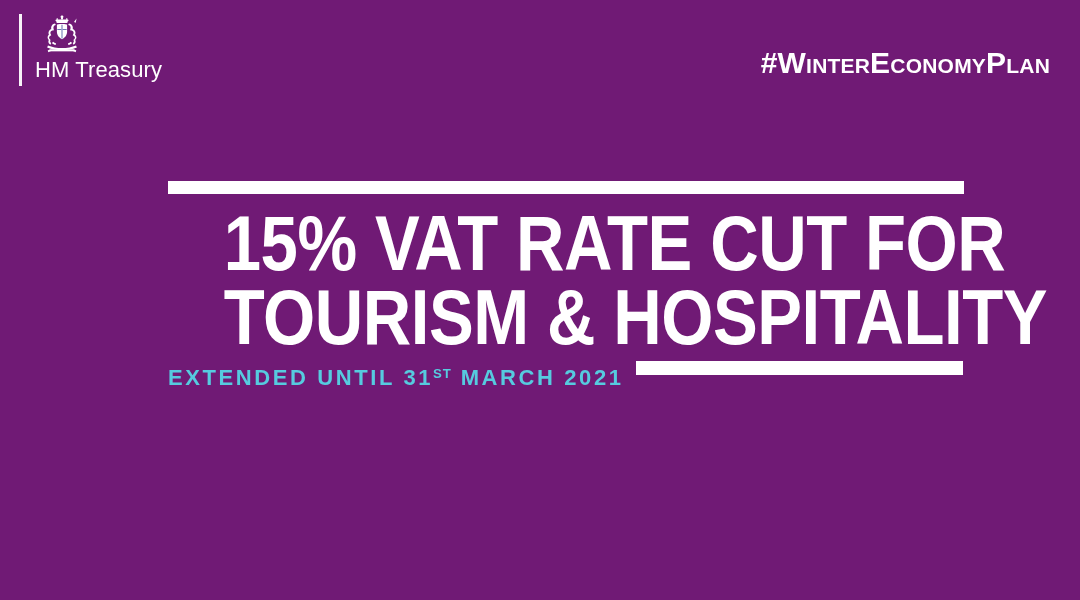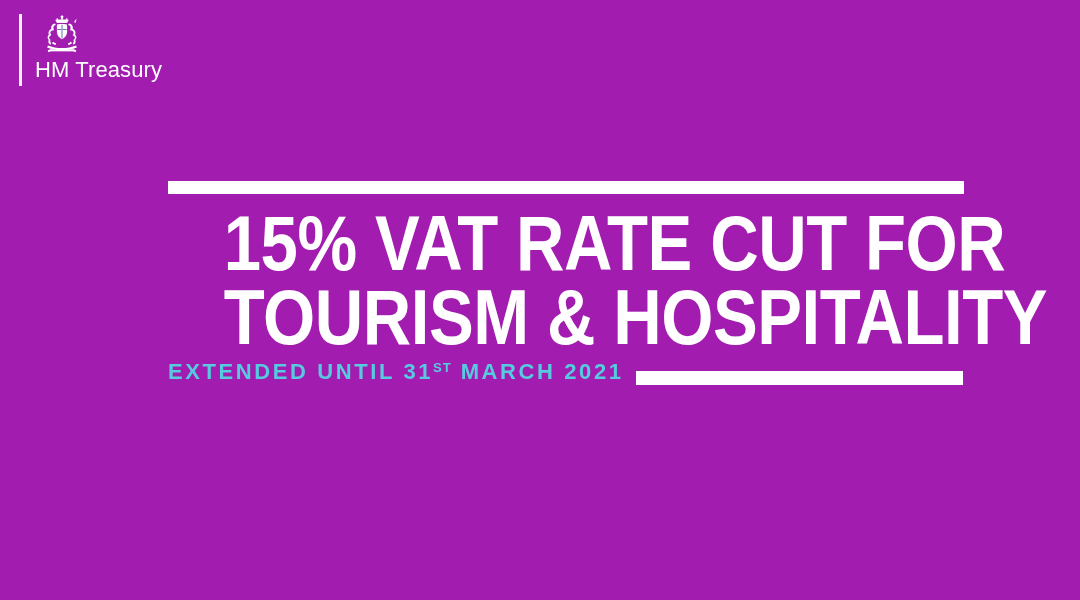--- a/index.html
+++ b/index.html
@@ -4,21 +4,21 @@
 <style>
   html, body {
     margin: 0;
     padding: 0;
     background: #3f4c9b;
   }
   #canvas {
     position: relative;
     width: 1080px;
     height: 600px;
-    background: #a21caf;
+    background: #701a75;
     overflow: hidden;
     font-family: "Liberation Sans", sans-serif;
     -webkit-font-smoothing: antialiased;
   }
 
   
   #brand {
     position: absolute;
     left: 19px;
     top: 14px;
@@ -89,23 +89,23 @@
     letter-spacing: -0.5px;
     text-align: center;
     white-space: nowrap;
     transform: scaleX(0.86);
     transform-origin: center top;
   }
   #headline-1 { margin-top: 11px; }
   #headline-2 { margin-top: -2px; }
 
   #subline {
-    margin-top: 0;
+    margin-top: 6px;
     display: flex;
-    align-items: flex-end;
+    align-items: flex-start;
     gap: 12px;
   }
   #subline-text {
     color: #56cbdf;
     font-weight: bold;
     font-size: 22px;
     line-height: 26px;
     letter-spacing: 2.6px;
     white-space: nowrap;
   }
@@ -152,20 +152,21 @@
 
           <path d="M26 63c8 3.4 18 5.1 28 5.1s20-1.7 28-5.1l1.8 4.1c-8.6 3.7-19.3 5.6-29.8 5.6s-21.2-1.9-29.8-5.6z"></path>
           <path d="M30 70.5h48v4.2H30z"></path>
           <path d="M30 70.5l-4.6 2.6 1.4 3.6 4.5-2.4zM78 70.5l4.6 2.6-1.4 3.6-4.5-2.4z"></path>
         </g>
       </svg>
       <div id="brand-name">HM Treasury</div>
     </div>
   </div>
 
+  <div id="hashtag">#WinterEconomyPlan</div>
 
   <div id="message">
     <div id="rule-top"></div>
 
     <div class="headline" id="headline-1">15% VAT RATE CUT FOR</div>
     <div class="headline" id="headline-2">TOURISM &amp; HOSPITALITY</div>
 
     <div id="subline">
       <div id="subline-text"><span>EXTENDED UNTIL 31</span><sup>ST</sup><span> MARCH 2021</span></div>
       <div id="rule-sub"></div>

